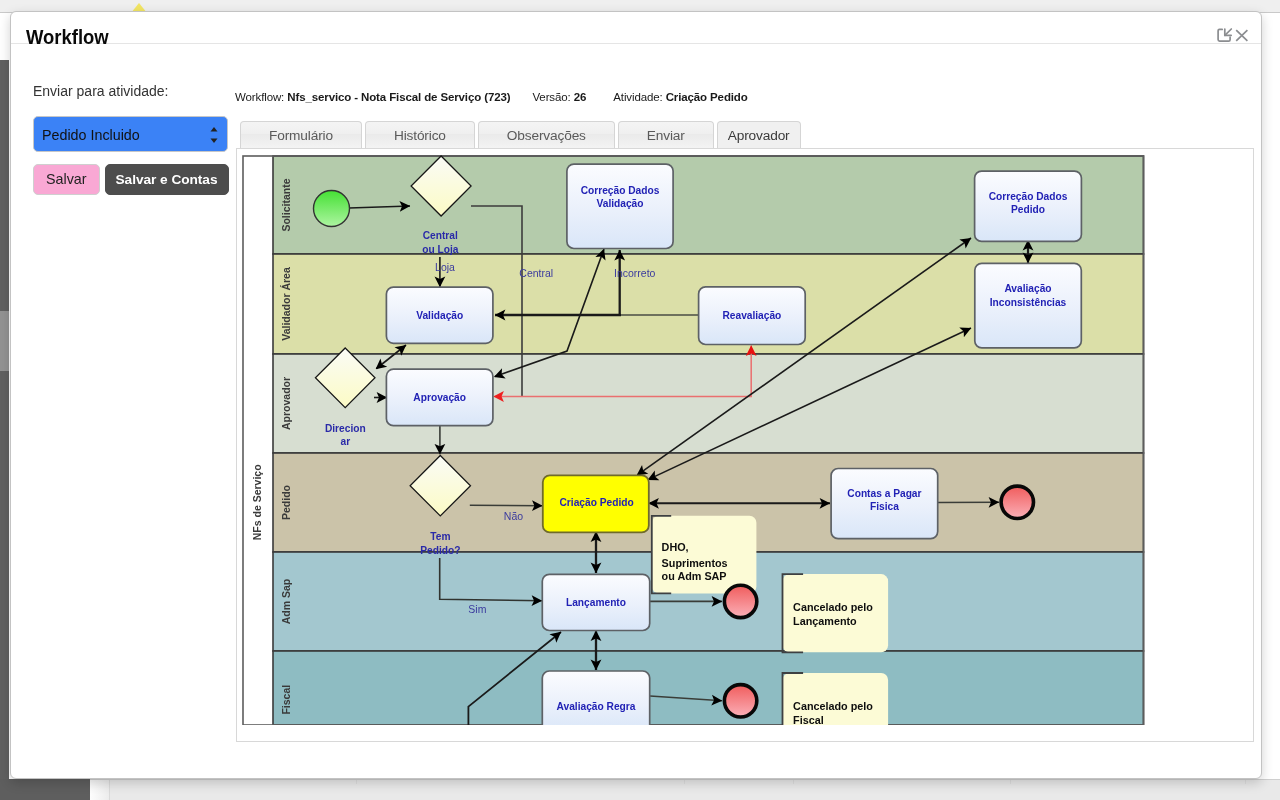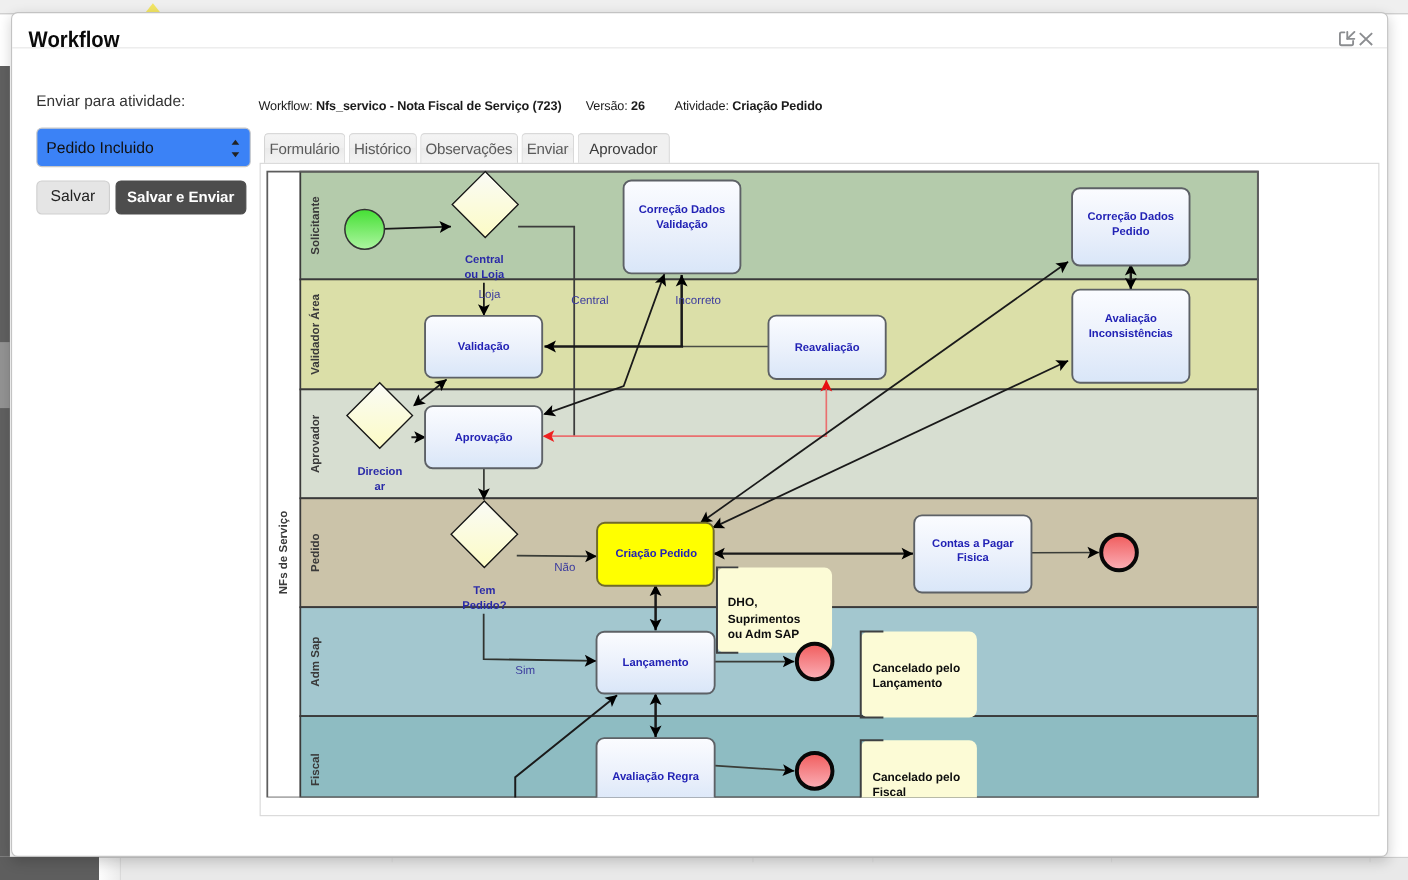--- a/index.html
+++ b/index.html
@@ -27,30 +27,30 @@
 .hdr-restore{margin-right:-5px}
 
 
 #form-col{position:absolute;left:22px;top:71px;width:210px}
 #send-label{font-size:14px;color:#333;line-height:16px;margin-bottom:0}
 #activity-select{position:absolute;left:0px;top:33px;width:195px;height:36px;border:1px solid #c7c7c7;border-radius:5px;background:#3b82f6;
   font-size:14.3px;color:#111;padding:9px 26px 6px 8px;line-height:18px;cursor:pointer}
 #sel-arrows{position:absolute;right:8px;top:9px;width:10px;height:18px;color:#222}
 #btn-row{position:absolute;left:0;top:81px;display:flex;gap:5px}
 .btn{border-radius:5px;font-size:14.3px;font-weight:normal;cursor:pointer;line-height:15px;height:31px;
-  padding:0 12px;border:1px solid #cfcfcf;background:#e5e5e5;color:#222;font-family:"Liberation Sans",sans-serif;white-space:nowrap}
+  padding:0 12px;border:1px solid #cfcfcf;background:#f9a8d4;color:#222;font-family:"Liberation Sans",sans-serif;white-space:nowrap}
 .btn-primary{background:#4d4d4d;border-color:#4d4d4d;color:#fff;font-weight:bold;padding:0 10px;font-size:13.7px;letter-spacing:-.05px}
 
 
 #proc-meta{position:absolute;left:224px;top:79px;font-size:11.5px;color:#1a1a1a;white-space:nowrap;letter-spacing:-.12px}
 #proc-meta b{font-weight:bold}
 #proc-meta .gap{display:inline-block;width:22px}
 #proc-meta .gap2{display:inline-block;width:27px}
 #tabs{position:absolute;left:229px;top:109px;display:flex;align-items:flex-end;height:28px}
-.tab{height:28px;padding:0 4px;display:flex;align-items:center;font-size:13.7px;color:#5a5a5a;
+.tab{height:28px;padding:0 28px;display:flex;align-items:center;font-size:13.7px;color:#5a5a5a;
   background:linear-gradient(#f4f4f4 0%,#efefef 45%,#eaeaea 46%,#f4f4f4 100%);border:1px solid #d5d5d5;border-bottom:none;
   border-radius:4px 4px 0 0;margin-right:3px;cursor:pointer;letter-spacing:-.15px}
 .tab.active{background:#f0f0f0;color:#3b3b3b;padding:0 10px}
 
 
 #diagram-box{position:absolute;left:225px;top:136px;width:1018px;height:594px;border:1px solid #d8d8d8;background:#fff;overflow:hidden}
 #dgm{display:block;font-family:"Liberation Sans",sans-serif;position:absolute;left:0;top:1px}
 #dgm-clip{position:absolute;left:0;top:0;width:1016px;height:576px;overflow:hidden}
 </style>
 </head>
@@ -91,21 +91,21 @@
     <div id="send-label">Enviar para atividade:</div>
     <div id="activity-select">
       <span>Pedido Incluido</span>
       <svg id="sel-arrows" viewBox="0 0 9 18">
         <path d="M4.5 1 L8 5.6 L1 5.6 Z" fill="#222"></path>
         <path d="M4.5 17 L8 12.4 L1 12.4 Z" fill="#222"></path>
       </svg>
     </div>
     <div id="btn-row">
       <button class="btn">Salvar</button>
-      <button class="btn btn-primary">Salvar e Enviar</button>
+      <button class="btn btn-primary">Salvar e Contas</button>
     </div>
   </div>
 
   <div id="proc-meta">
     <span>Workflow:</span>
     <b>Nfs_servico - Nota Fiscal de Serviço (723)</b><span class="gap"></span><span>Versão:</span>
     <b>26</b><span class="gap2"></span><span>Atividade:</span>
     <b>Criação Pedido</b>
   </div>
 

